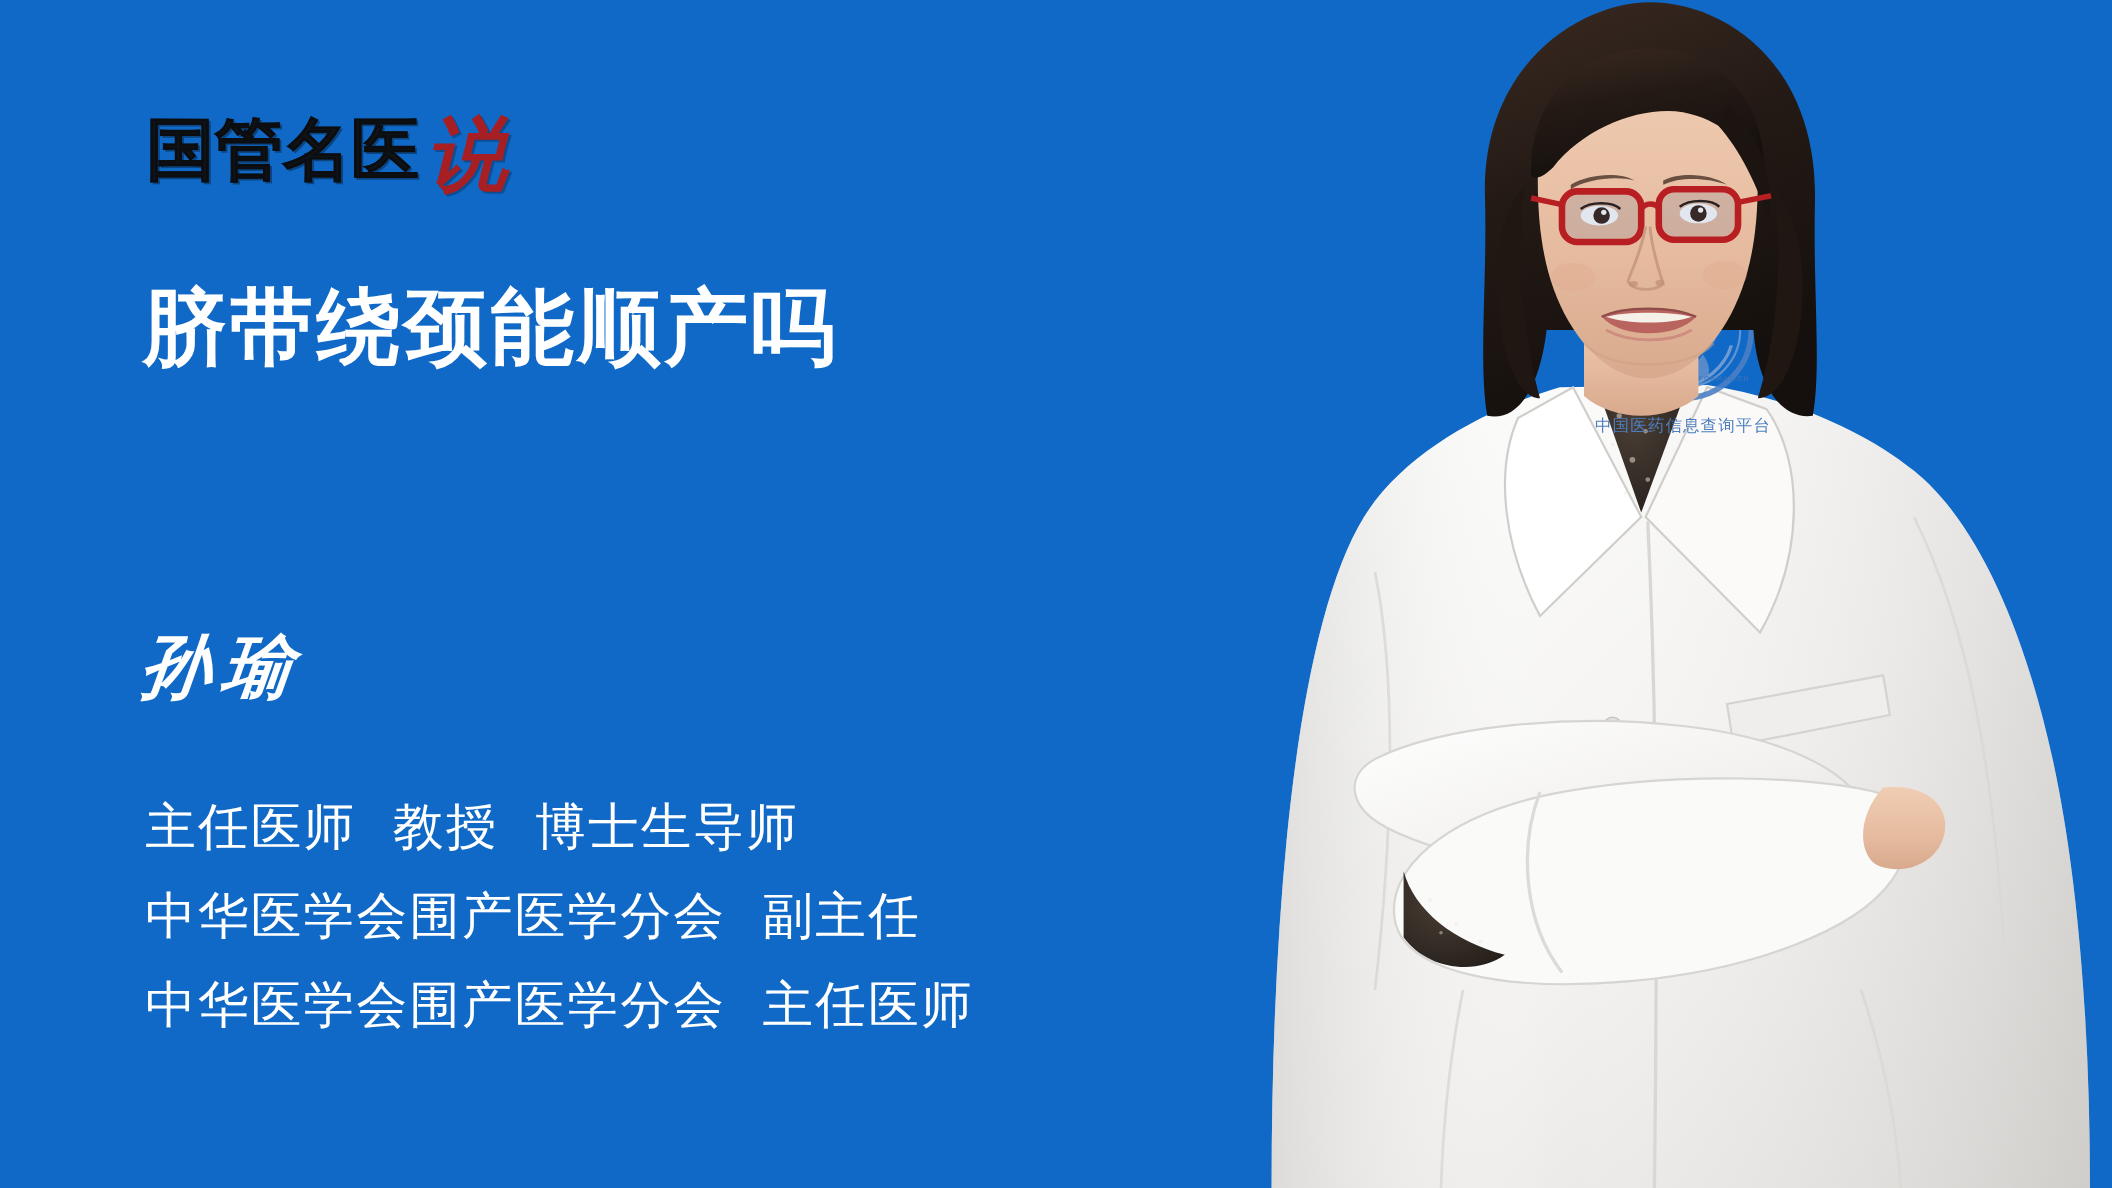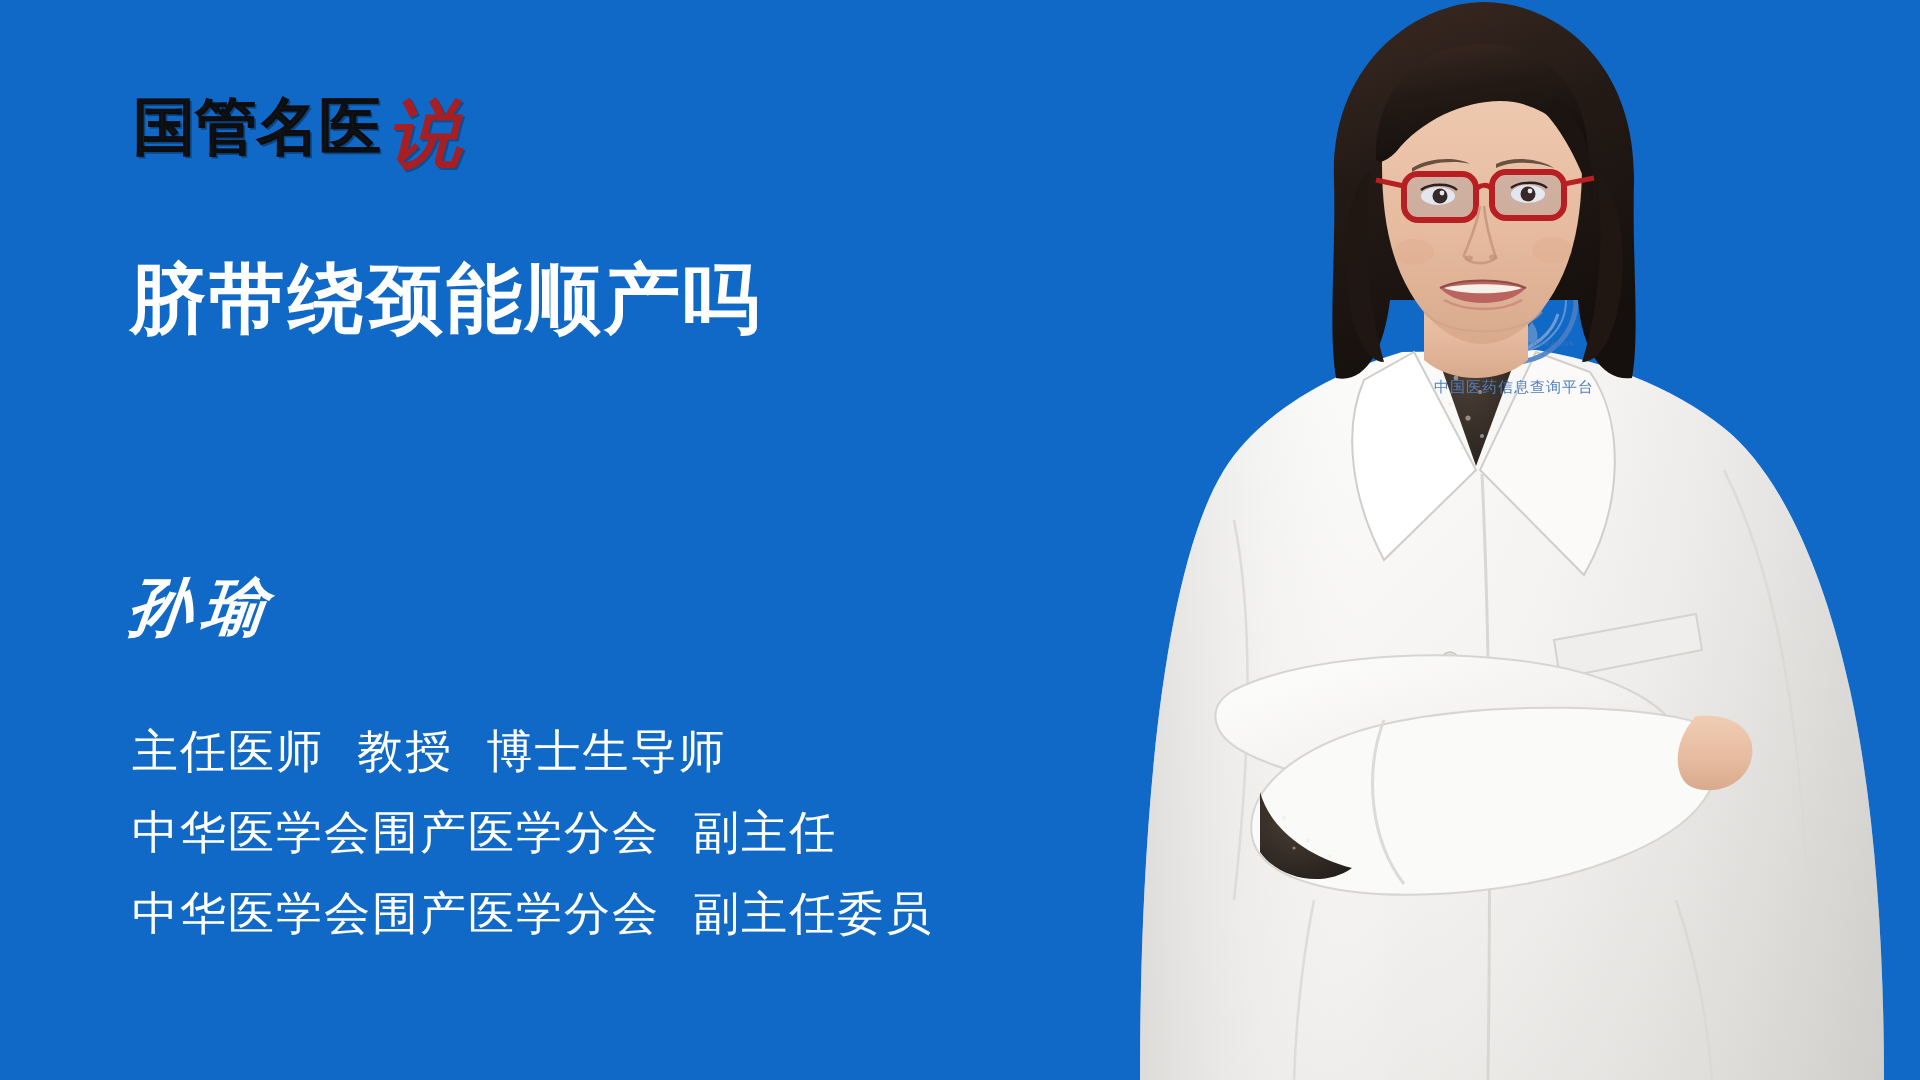--- a/index.html
+++ b/index.html
@@ -14,21 +14,21 @@
     width:1920px; height:1080px;
     background:#1069c6;
     overflow:hidden;
   }
 
   
   .brand-logo {
     position:absolute;
     left:133px; top:96px;
     display:flex;
-    align-items:flex-start;
+    align-items:center;
     gap:2px;
     height:80px;
   }
   .brand-logo .cn-black {
     font-family:"DejaVu Sans", sans-serif;
     font-size:62px;
     font-weight:700;
     color:#111417;
     letter-spacing:0px;
     line-height:1;
@@ -86,21 +86,21 @@
     font-weight:400;
     color:#ffffff;
     letter-spacing:2px;
     line-height:1.15;
     white-space:pre;
   }
 
   
   #portrait {
     position:absolute;
-    right:16px; bottom:0;
+    right:0; bottom:0;
     width:820px; height:1080px;
     overflow:hidden;
   }
   #portrait svg { display:block; width:100%; height:100%; }
 
   .badge-text-svg { font-family:"DejaVu Sans", sans-serif; }
 </style>
 </head>
 <body>
 
@@ -111,21 +111,21 @@
     <span class="cn-red">说</span>
   </div>
 
   <div class="main-title">脐带绕颈能顺产吗</div>
 
   <div class="doctor-name">孙瑜</div>
 
   <div class="credentials">
     <div class="credential-line">主任医师  教授  博士生导师</div>
     <div class="credential-line">中华医学会围产医学分会  副主任</div>
-    <div class="credential-line">中华医学会围产医学分会  副主任委员</div>
+    <div class="credential-line">中华医学会围产医学分会  主任医师</div>
   </div>
 
   <div id="portrait">
     <svg viewBox="0 0 820 1080" preserveAspectRatio="xMidYMax meet">
       <defs>
         <linearGradient id="coatG" x1="0" y1="0" x2="1" y2="1">
           <stop offset="0%" stop-color="#ffffff"></stop>
           <stop offset="55%" stop-color="#f2f1ef"></stop>
           <stop offset="100%" stop-color="#dcdbd8"></stop>
         </linearGradient>

